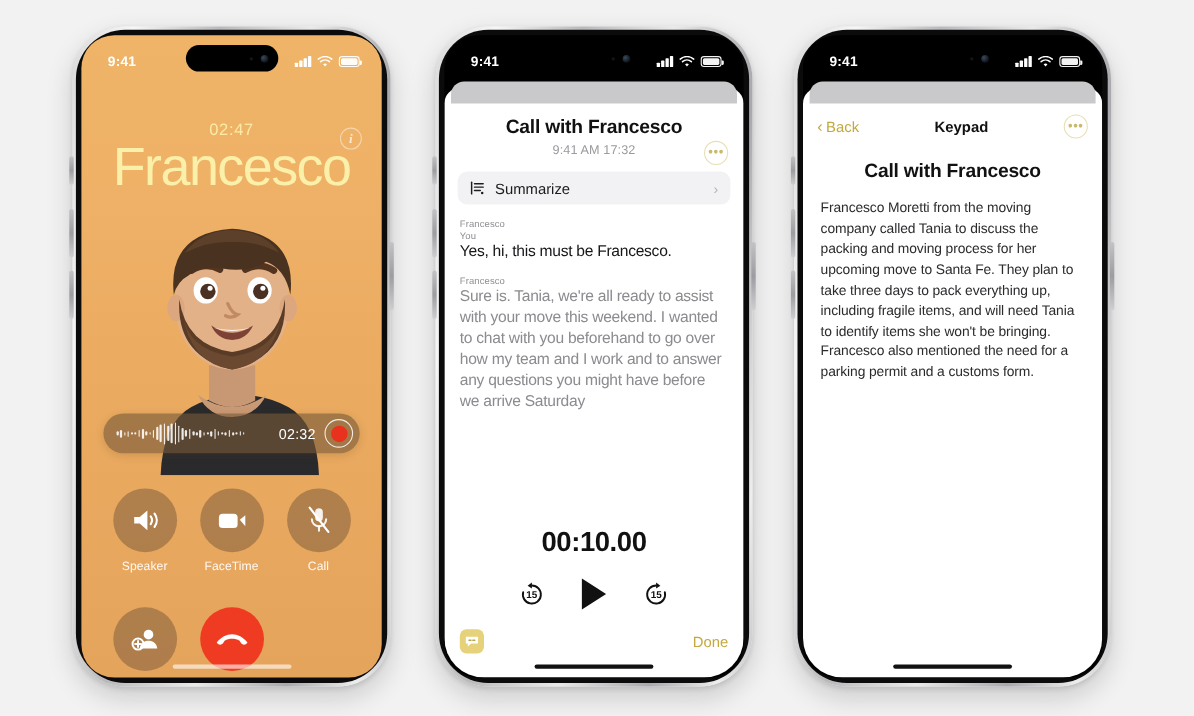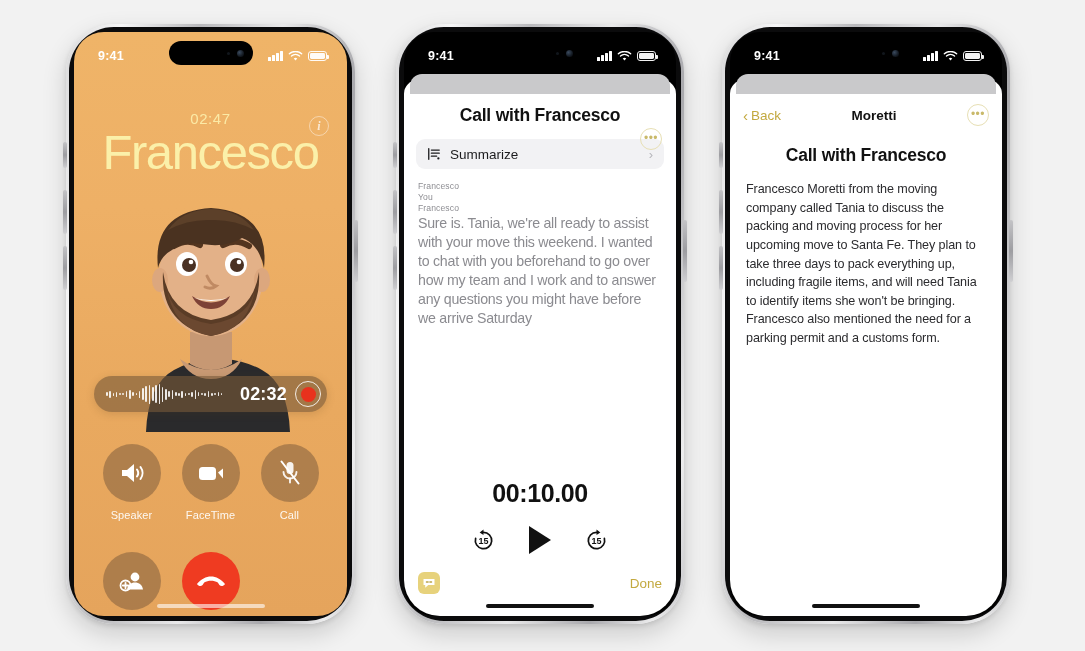--- a/index.html
+++ b/index.html
@@ -76,21 +76,21 @@
 
   
   .rec-pill {
     position:absolute; left:20px; right:20px; top:344px; height:36px; border-radius:18px;
     background: rgba(120,88,56,.62);
     display:flex; align-items:center; padding:0 6px 0 12px; gap:8px; z-index:5;
     box-shadow: 0 2px 8px rgba(90,60,30,.18);
   }
   .wave { flex:1; display:flex; align-items:center; gap:1.7px; height:20px; }
   .wave i { display:block; width:1.6px; border-radius:1px; background:rgba(255,255,255,.88); }
-  .rec-time { color:#fff; font-size:18px; font-weight:bold; letter-spacing:.2px; }
+  .rec-time { color:#fff; font-size:13px; font-weight:normal; letter-spacing:.2px; }
   .rec-btn { width:26px; height:26px; border-radius:50%; border:1.6px solid rgba(255,255,255,.85);
     display:flex; align-items:center; justify-content:center; flex:none; }
   .rec-btn i { width:15px; height:15px; border-radius:50%; background:#e8321d; display:block; }
 
   
   .ctrl-grid { position:absolute; left:18px; right:18px; top:412px; z-index:5;
     display:grid; grid-template-columns:repeat(3,1fr); row-gap:31px; justify-items:center; }
   .ctrl { display:flex; flex-direction:column; align-items:center; gap:7px; }
   .ctrl .circle { width:58px; height:58px; border-radius:50%; background:rgba(123,91,59,.52);
     display:flex; align-items:center; justify-content:center; }
@@ -364,38 +364,40 @@
               <i></i>
             </span>
         </span>
       </div>
 
       <div class="sheet-peek"></div>
 
       <div class="sheet">
         <div class="grabber"></div>
         <div class="p2-title">Call with Francesco</div>
+        <div class="p2-sub">9:41 AM  17:32</div>
         <div class="p2-more">•••</div>
 
         <div class="summarize-row">
           <svg width="14" height="14" viewBox="0 0 16 16">
             <path d="M2 2v12" stroke="#1c1c1e" stroke-width="1.5" stroke-linecap="round"></path>
             <path d="M5 3.5h9M5 7h9M5 10.5h6" stroke="#1c1c1e" stroke-width="1.5" stroke-linecap="round"></path>
             <circle cx="13" cy="13" r="1.3" fill="#1c1c1e"></circle>
           </svg>
           <span class="lbl">Summarize</span>
           <span class="chev">›</span>
         </div>
 
         <div class="transcript">
           <div>
             <div class="spk">Francesco</div>
           </div>
           <div>
             <div class="spk">You</div>
+            <div class="utt">Yes, hi, this must be Francesco.</div>
           </div>
           <div>
             <div class="spk">Francesco</div>
             <div class="utt fading">Sure is. Tania, we're all ready to assist with your move this weekend. I wanted to chat with you beforehand to go over how my team and I work and to answer any questions you might have before we arrive Saturday</div>
           </div>
         </div>
 
         <div class="player">
           <div class="big-time">00:10.00</div>
           <div class="pl-row">
@@ -469,21 +471,21 @@
       <div class="sheet-peek"></div>
 
       <div class="sheet">
         <div class="grabber"></div>
 
         <div class="p3-nav">
           <span class="back">
             <span class="back-chev">‹</span>
             <span>Back</span>
           </span>
-          <span class="p3-navtitle">Moretti</span>
+          <span class="p3-navtitle">Keypad</span>
           <span class="p2-more" style="position:static;">•••</span>
         </div>
 
         <div class="p3-h1">Call with Francesco</div>
         <div class="p3-body">Francesco Moretti from the moving company called Tania to discuss the packing and moving process for her upcoming move to Santa Fe. They plan to take three days to pack everything up, including fragile items, and will need Tania to identify items she won't be bringing. Francesco also mentioned the need for a parking permit and a customs form.</div>
       </div>
 
       <div class="home-ind" style="background:#111"></div>
     </div>
   </div>

